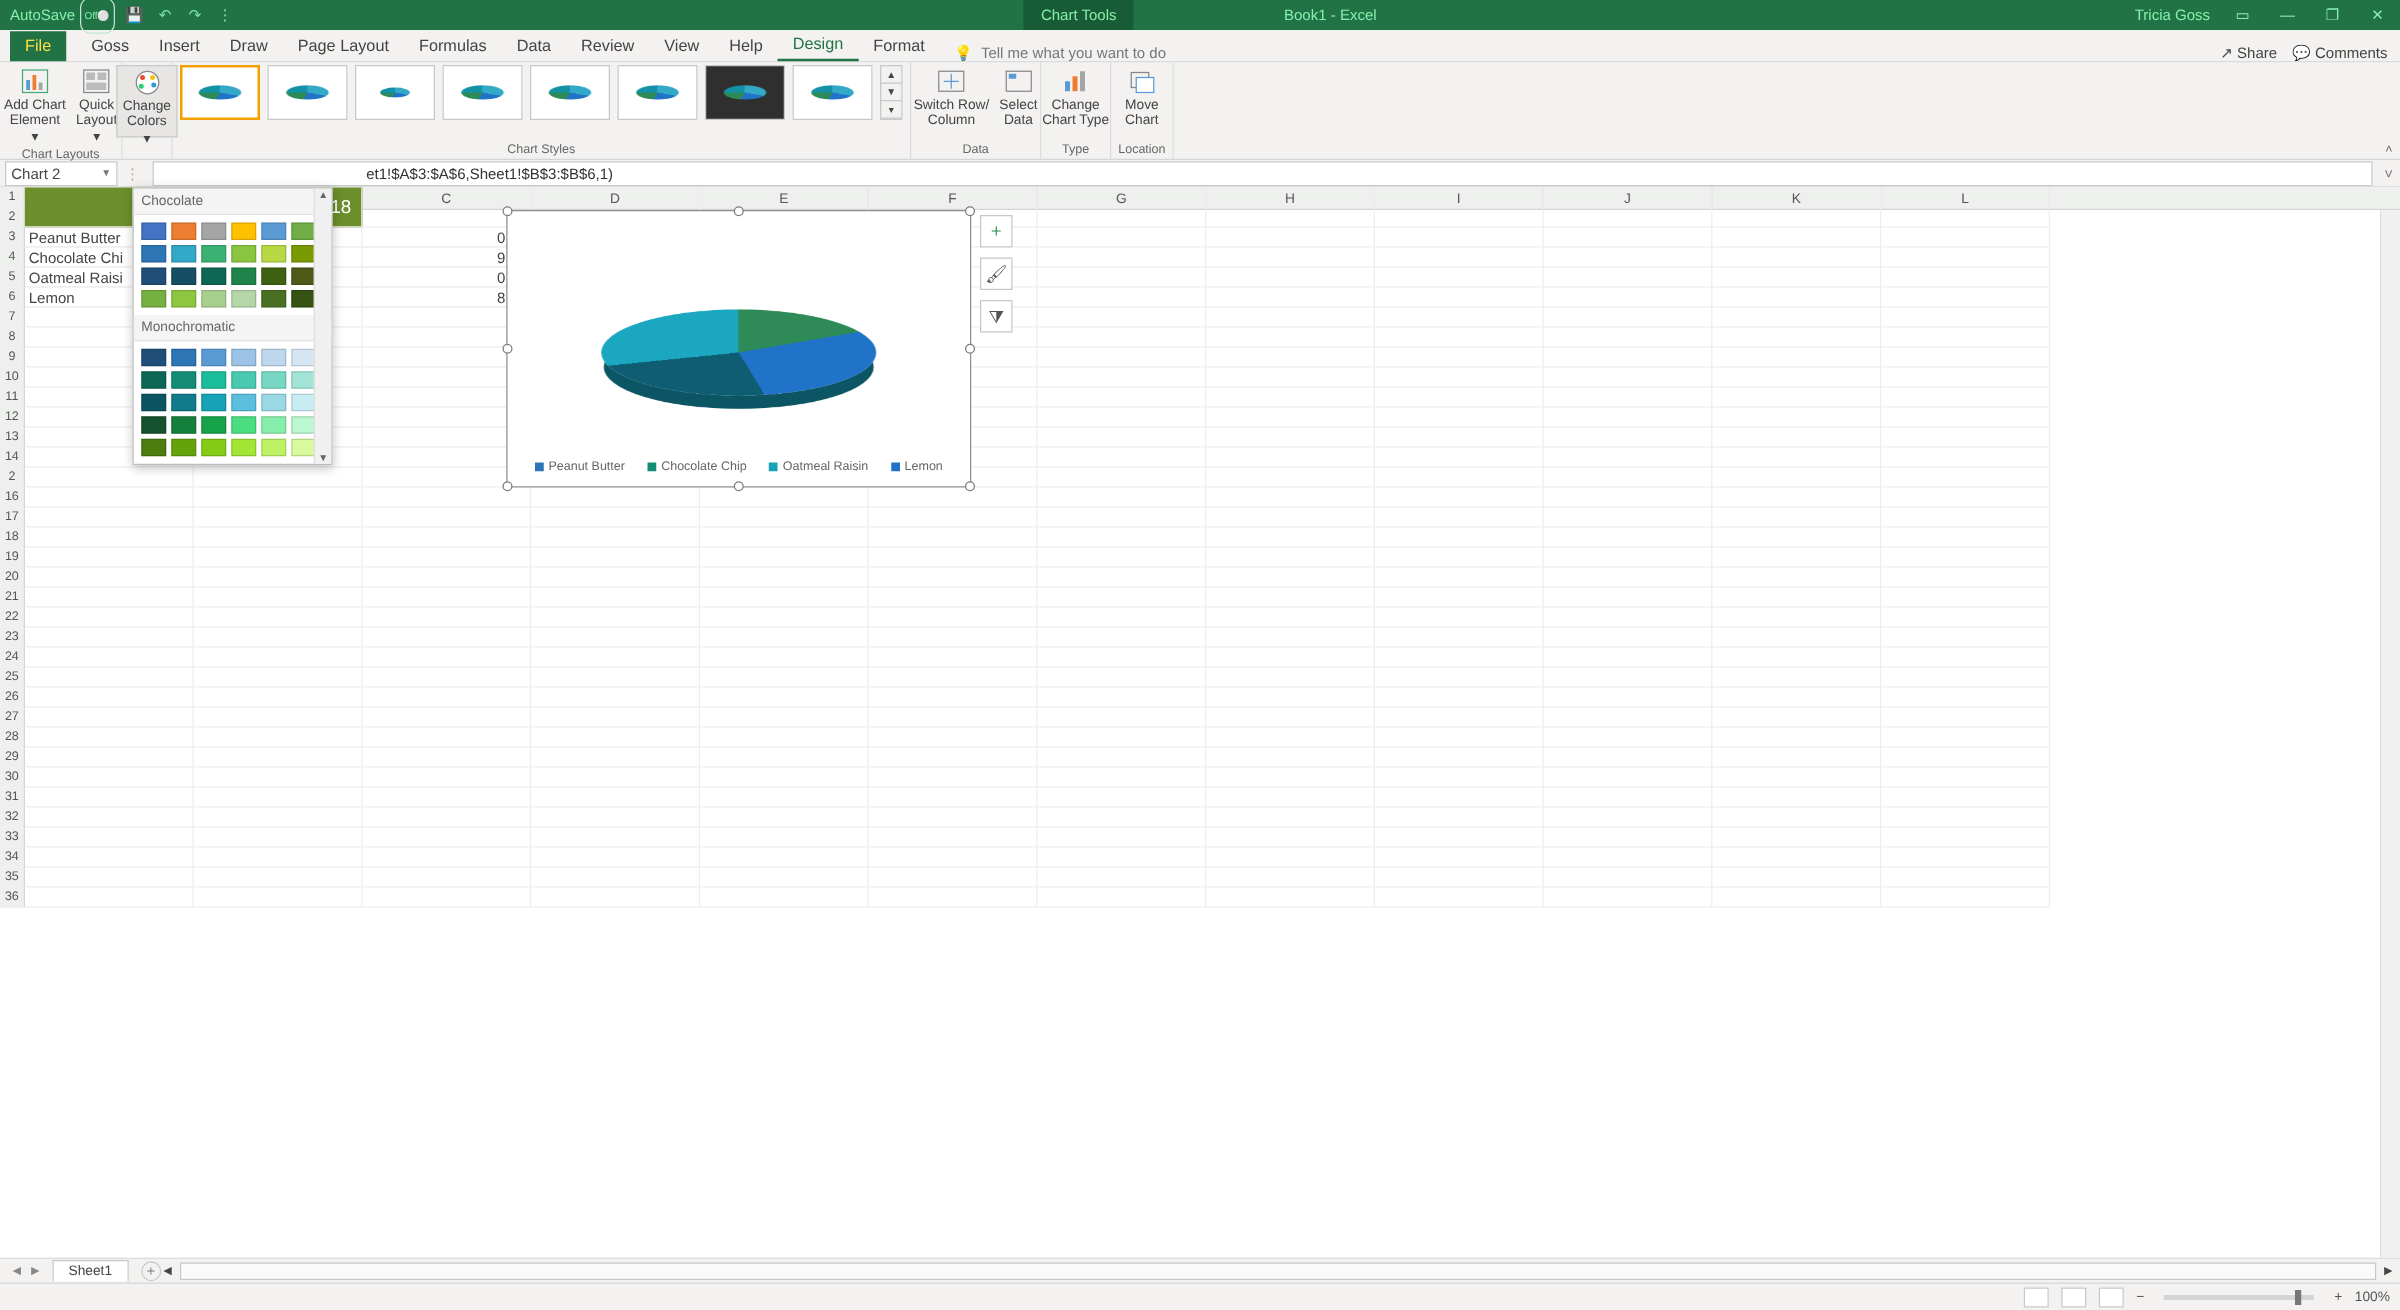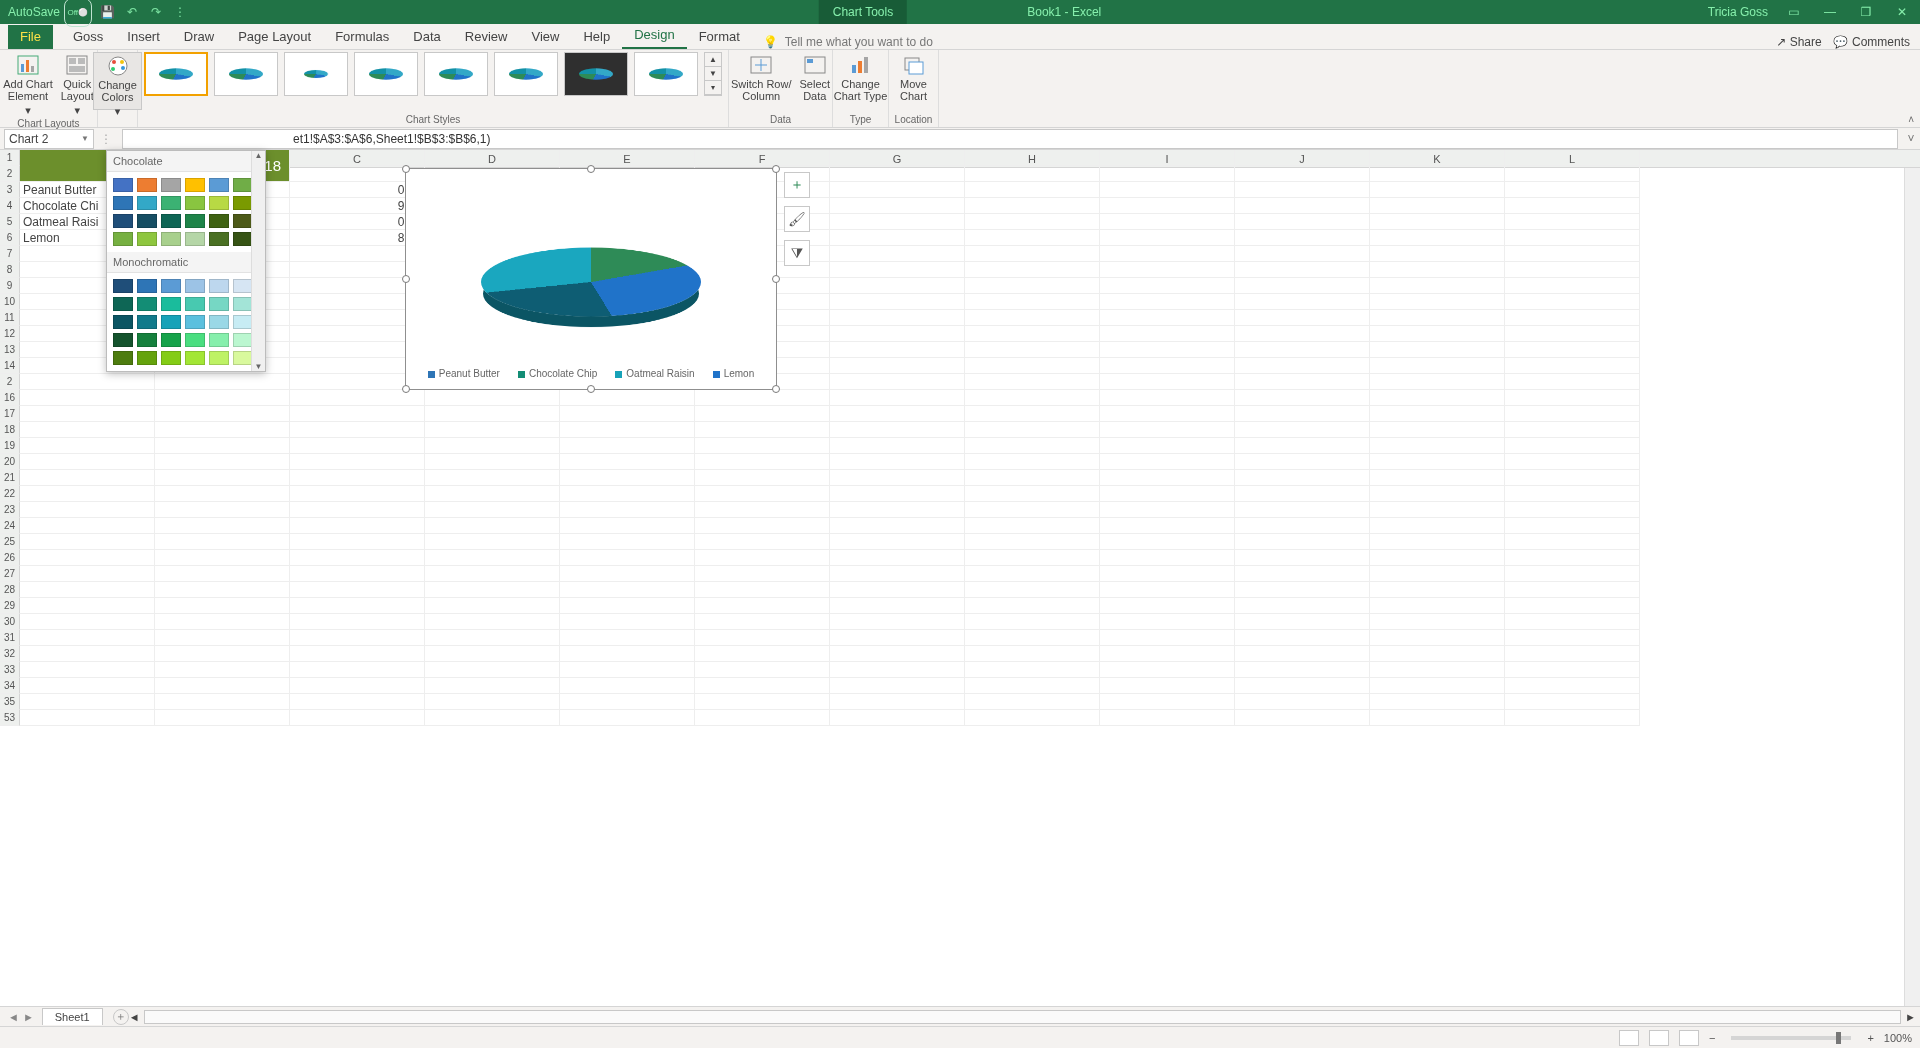--- a/index.html
+++ b/index.html
@@ -336,21 +336,21 @@
       <div class="rowhdr">26</div>
       <div class="rowhdr">27</div>
       <div class="rowhdr">28</div>
       <div class="rowhdr">29</div>
       <div class="rowhdr">30</div>
       <div class="rowhdr">31</div>
       <div class="rowhdr">32</div>
       <div class="rowhdr">33</div>
       <div class="rowhdr">34</div>
       <div class="rowhdr">35</div>
-      <div class="rowhdr">53</div>
+      <div class="rowhdr">36</div>
     </div>
 
   <div class="cells" id="cells">
       <div class="cell" style="left: 0px; top: 0px; width: 135px; height: 16px;"></div>
       <div class="cell" style="left: 135px; top: 0px; width: 135px; height: 16px;"></div>
       <div class="cell" style="left: 270px; top: 0px; width: 135px; height: 16px;"></div>
       <div class="cell" style="left: 405px; top: 0px; width: 135px; height: 16px;"></div>
       <div class="cell" style="left: 540px; top: 0px; width: 135px; height: 16px;"></div>
       <div class="cell" style="left: 675px; top: 0px; width: 135px; height: 16px;"></div>
       <div class="cell" style="left: 810px; top: 0px; width: 135px; height: 16px;"></div>

